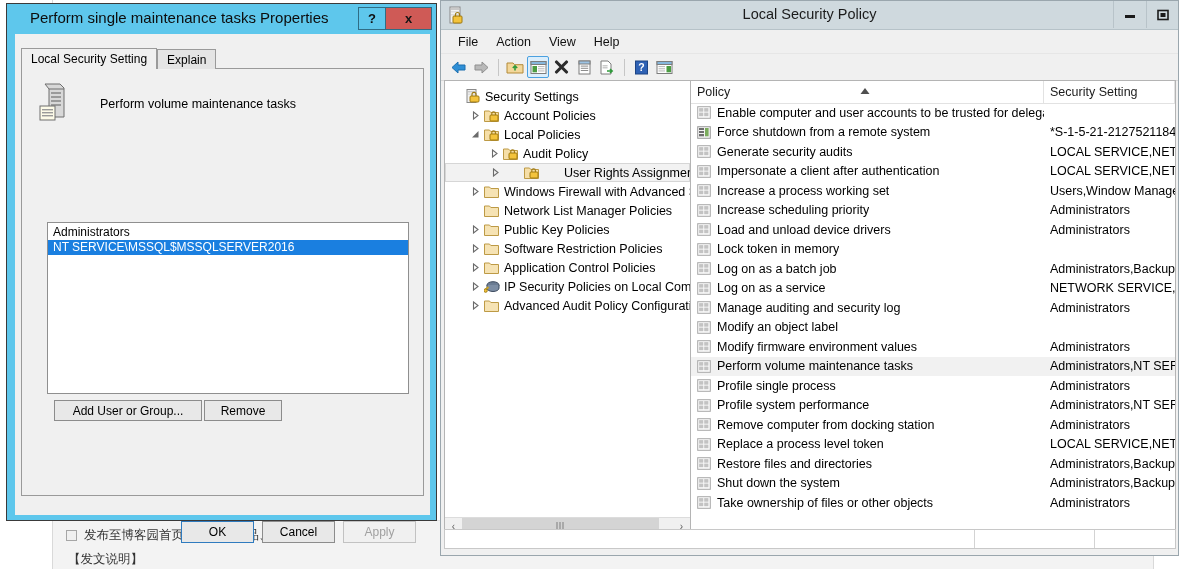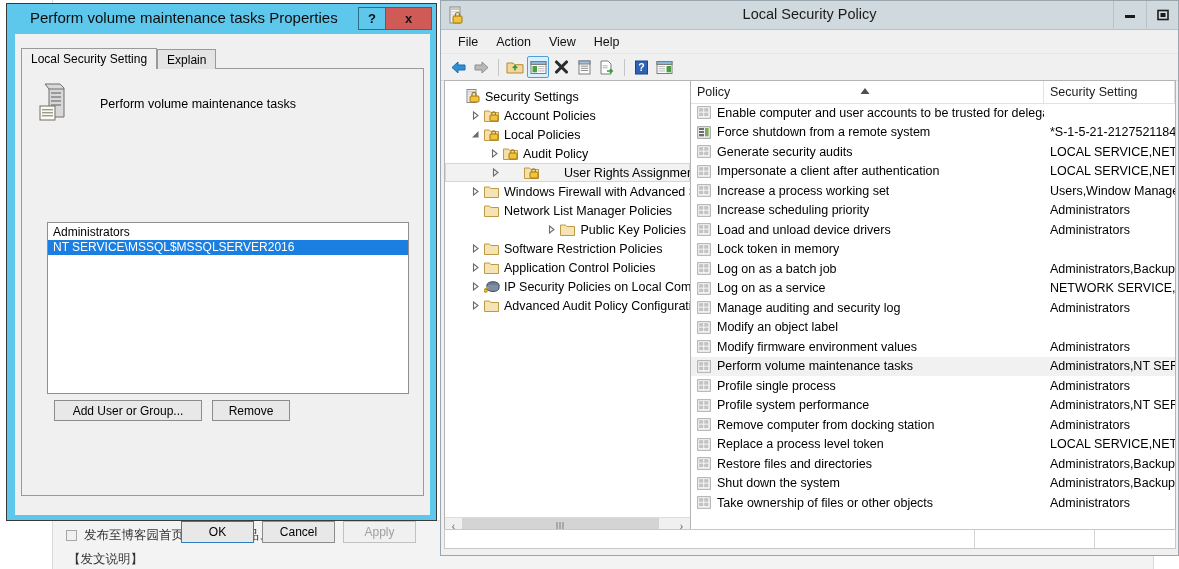--- a/index.html
+++ b/index.html
@@ -112,21 +112,21 @@
   #listbox{position:absolute;left:25px;top:153px;width:362px;height:172px;background:#fff;
       border:1px solid #8f8f8f;box-sizing:border-box;padding:2px 0 0 0;overflow:hidden;}
   .lb-item{height:15px;padding-left:5px;font-size:12px;line-height:15px;color:#000;white-space:nowrap;
       font-family:"Liberation Sans",sans-serif;}
   .lb-item.sel{background:#1a7fe0;color:#fff;}
   #btn-row{position:absolute;left:32px;top:331px;display:flex;}
   .gbtn{height:21px;background:#e8e8e8;border:1px solid #8c8c8c;box-sizing:border-box;
       display:flex;align-items:center;justify-content:center;font-size:12px;color:#000;
       font-family:"Liberation Sans",sans-serif;}
   .gbtn.disabled{color:#a0a0a0;border-color:#c2c2c2;background:#f0f0f0;}
-  #btn-add{width:148px;margin-right:10px;}
+  #btn-add{width:148px;margin-right:2px;}
   #btn-remove{width:78px;}
   #dlg-buttons{position:absolute;left:0;top:483px;width:415px;height:30px;display:flex;
       justify-content:flex-end;align-items:center;padding-right:14px;box-sizing:border-box;}
   #dlg-buttons .gbtn{width:73px;height:22px;margin-left:8px;}
   #btn-ok{border:1px solid #2f7bbf !important;background:#e8e8e8;}
 </style>
 </head>
 <body>
 
 <div id="bg-page">
@@ -340,21 +340,21 @@
           </div>
           <div class="tree-row" style="padding-left: 23px;">
             <span class="tw"></span>
             <span class="tree-ico">
               <svg width="16" height="14" viewBox="0 0 16 14">
                 <path d="M0.5 2 h5 l1.3 1.5 H14.5 V12.5 H0.5 Z" fill="#f6e3b4" stroke="#bd9a45"></path>
               </svg>
             </span>
             <span>Network List Manager Policies</span>
           </div>
-          <div class="tree-row" style="padding-left: 23px; justify-content: flex-end;">
+          <div class="tree-row" style="padding-left: 23px;">
             <span class="tw">
               <svg width="9" height="9" viewBox="0 0 9 9">
                 <path d="M2.5 1 L7 4.5 L2.5 8 Z" fill="none" stroke="#6b6b6b" stroke-width="1.1"></path>
               </svg>
             </span>
             <span class="tree-ico">
               <svg width="16" height="14" viewBox="0 0 16 14">
                 <path d="M0.5 2 h5 l1.3 1.5 H14.5 V12.5 H0.5 Z" fill="#f6e3b4" stroke="#bd9a45"></path>
               </svg>
             </span>
@@ -763,21 +763,21 @@
 
   <div id="mmc-statusbar">
     <div class="sb-cell" id="sb-main"></div>
     <div class="sb-cell" id="sb-b"></div>
     <div class="sb-cell" id="sb-c"></div>
   </div>
 </div>
 
 <div id="prop-dialog">
   <div id="prop-titlebar">
-    <div id="prop-title">Perform volume maintenance tasks Properties</div>
+    <div id="prop-title">Perform single maintenance tasks Properties</div>
     <div id="prop-winbtns">
       <div id="prop-help">?</div>
       <div id="prop-close">x</div>
     </div>
   </div>
 
   <div id="prop-client">
     <div id="tabstrip">
       <div class="tab active">Local Security Setting</div>
       <div class="tab">Explain</div>

